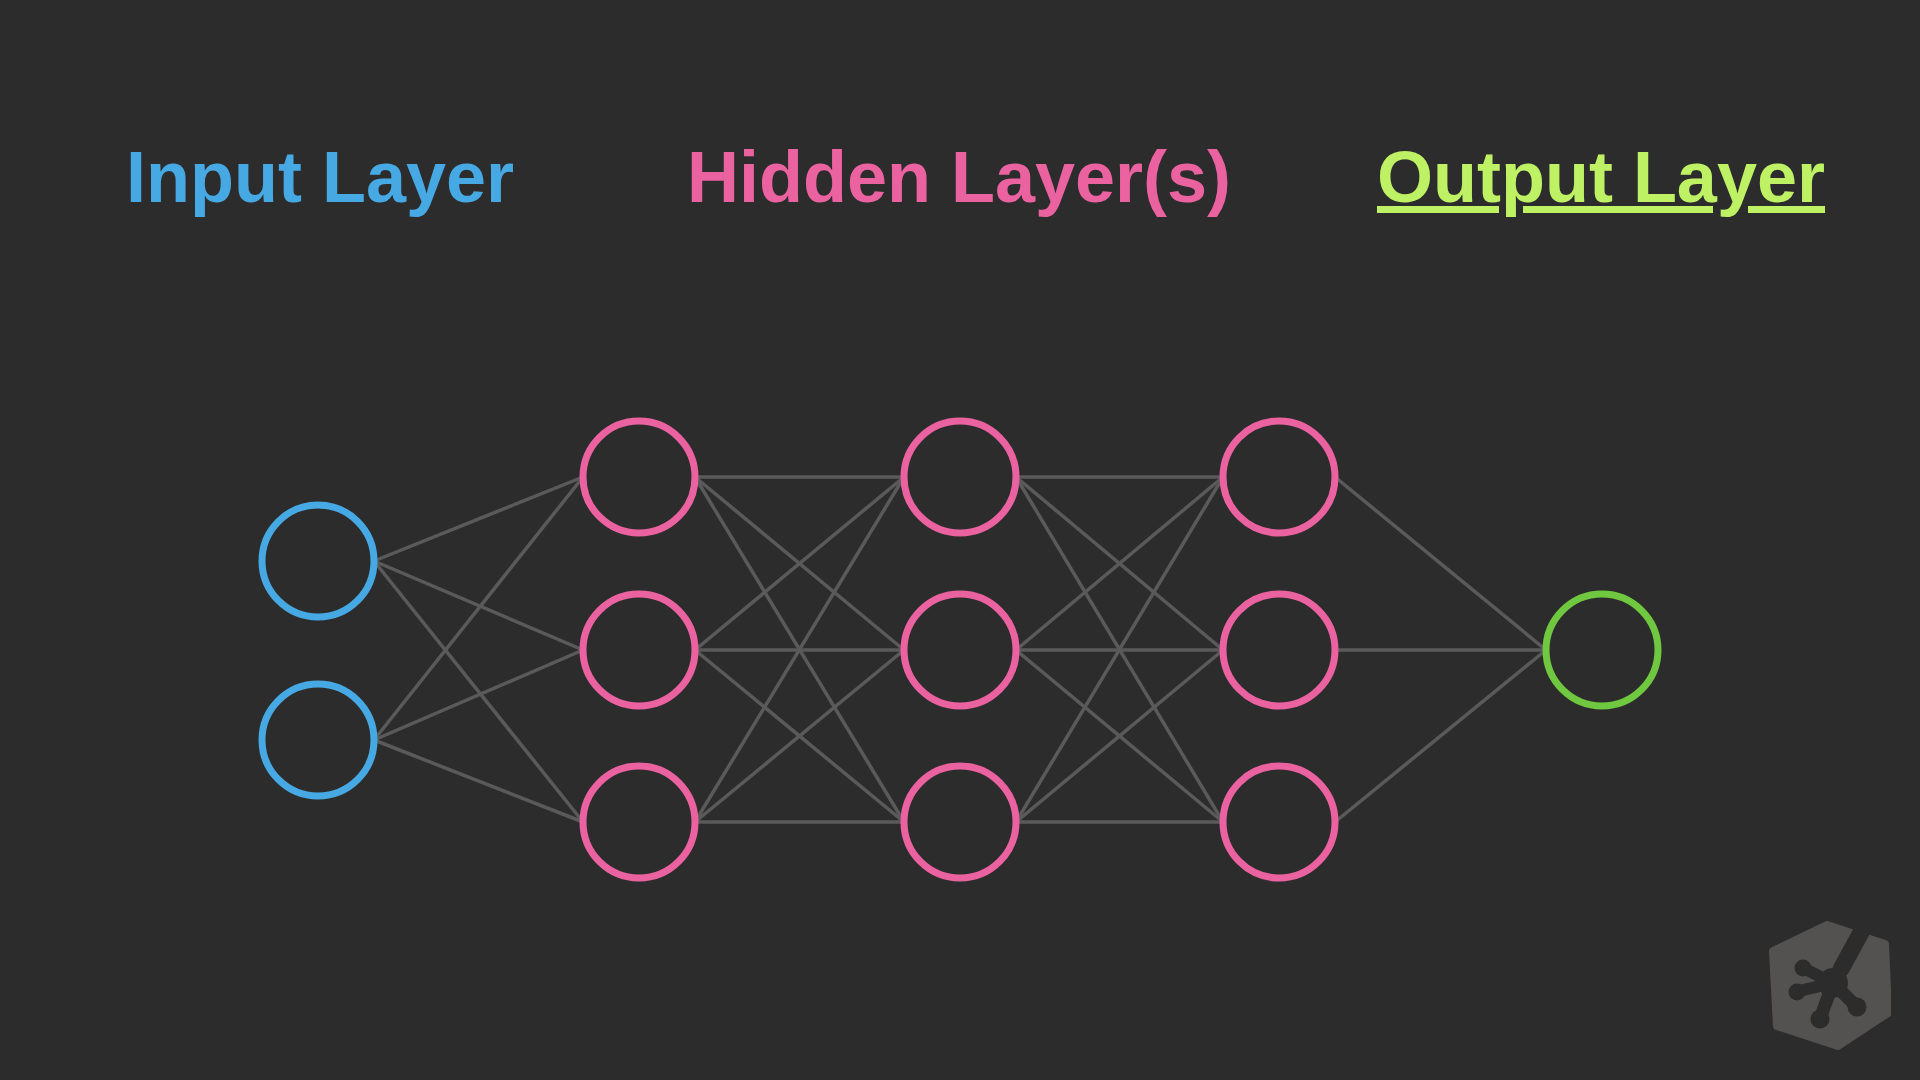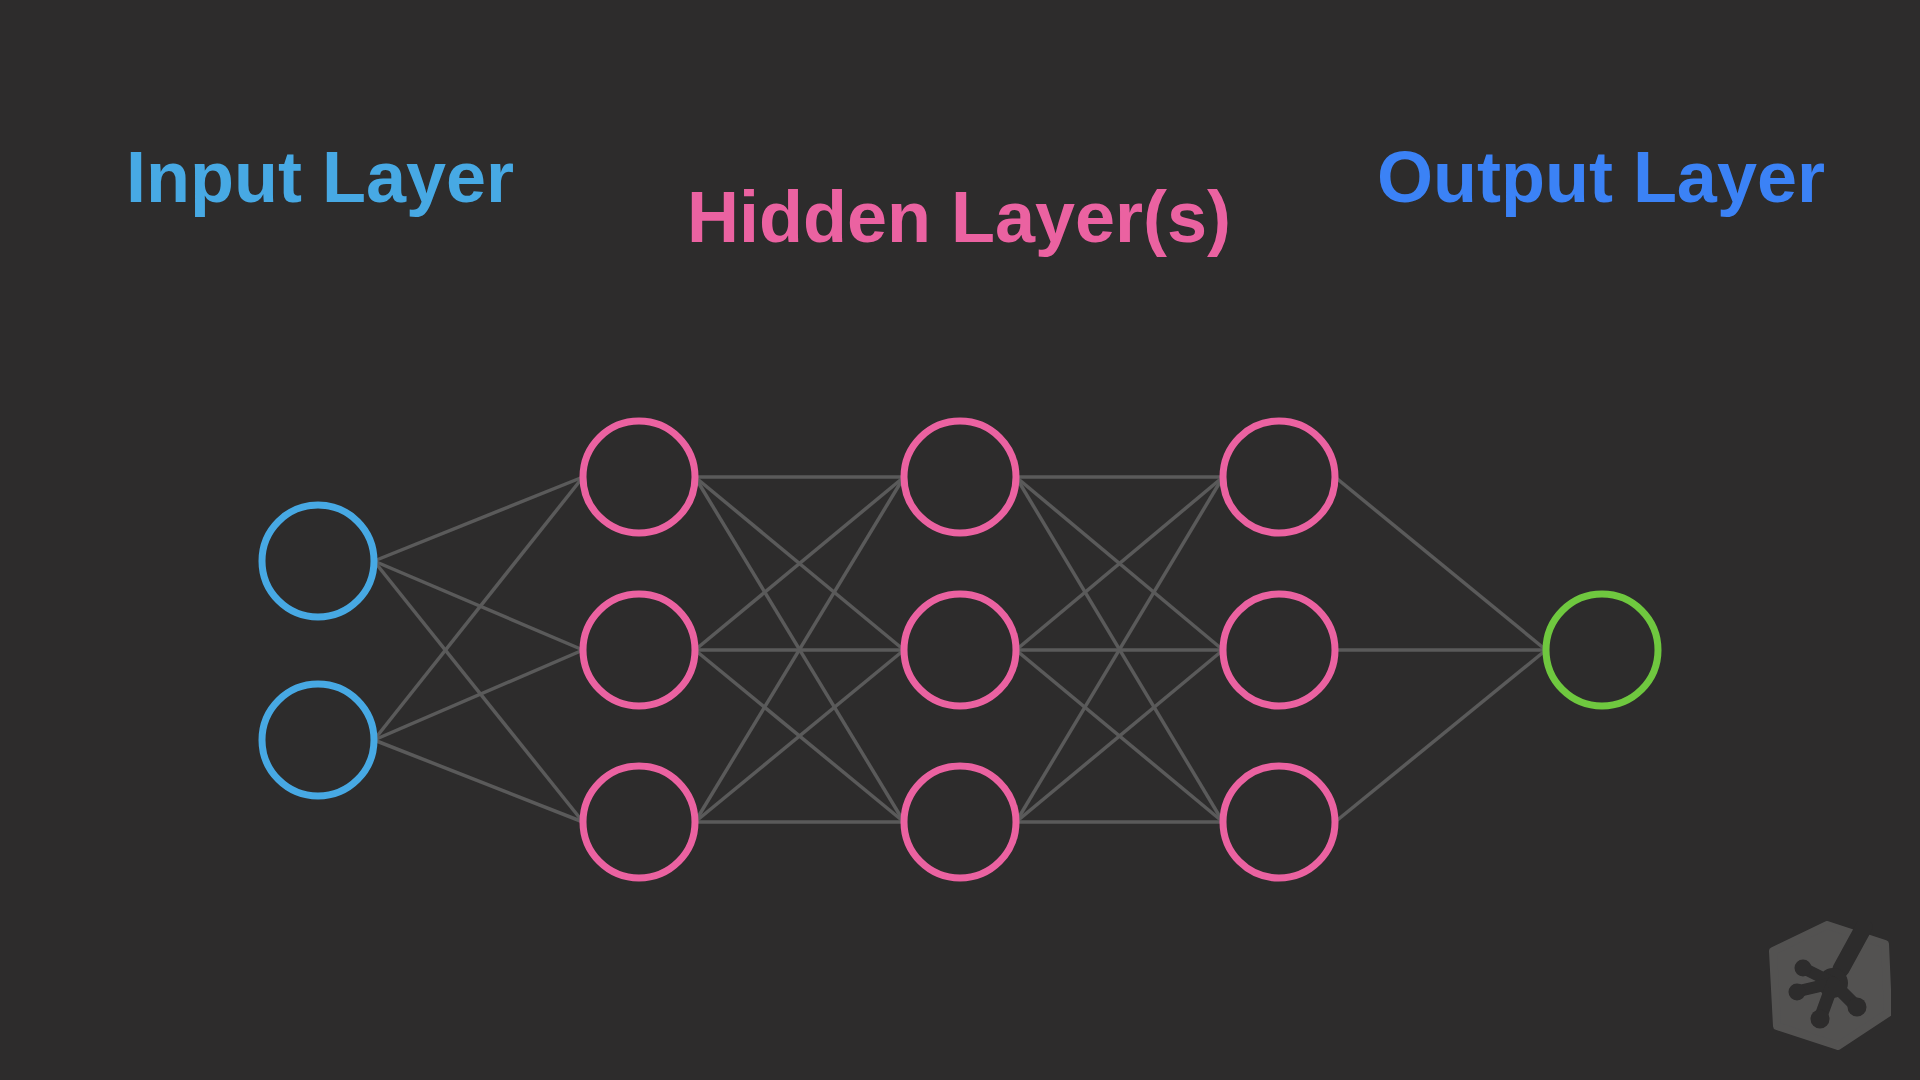--- a/index.html
+++ b/index.html
@@ -31,22 +31,22 @@
   }
   #network { left: 0; top: 0; }
   #logo { left: 1769px; top: 921px; width: 122px; height: 130px; opacity: 0.95; }
 </style>
 </head>
 <body style="background: rgb(45, 44, 44);">
 
 <div class="canvas">
 
   <div class="layer-label" style="left: 320px; top: 177px; color: rgb(71, 169, 228);">Input Layer</div>
-  <div class="layer-label" style="left: 959px; top: 177px; color: rgb(235, 98, 161); margin-top: 40px;">Hidden Layer(s)</div>
-  <div class="layer-label" style="left: 1601px; top: 177px; color: #3b82f6;">Output Layer</div>
+  <div class="layer-label" style="left: 959px; top: 177px; color: rgb(235, 98, 161);">Hidden Layer(s)</div>
+  <div class="layer-label" style="left: 1601px; top: 177px; color: #bef264; text-decoration: underline;">Output Layer</div>
 
   <svg id="network" width="1920" height="1080" viewBox="0 0 1920 1080">
     <g id="net-links">
         <line x1="374" y1="561" x2="583" y2="477" stroke="#5A5A5A" stroke-width="3.5"></line>
         <line x1="374" y1="561" x2="583" y2="650" stroke="#5A5A5A" stroke-width="3.5"></line>
         <line x1="374" y1="561" x2="583" y2="822" stroke="#5A5A5A" stroke-width="3.5"></line>
         <line x1="374" y1="740" x2="583" y2="477" stroke="#5A5A5A" stroke-width="3.5"></line>
         <line x1="374" y1="740" x2="583" y2="650" stroke="#5A5A5A" stroke-width="3.5"></line>
         <line x1="374" y1="740" x2="583" y2="822" stroke="#5A5A5A" stroke-width="3.5"></line>
         <line x1="695" y1="477" x2="904" y2="477" stroke="#5A5A5A" stroke-width="3.5"></line>

